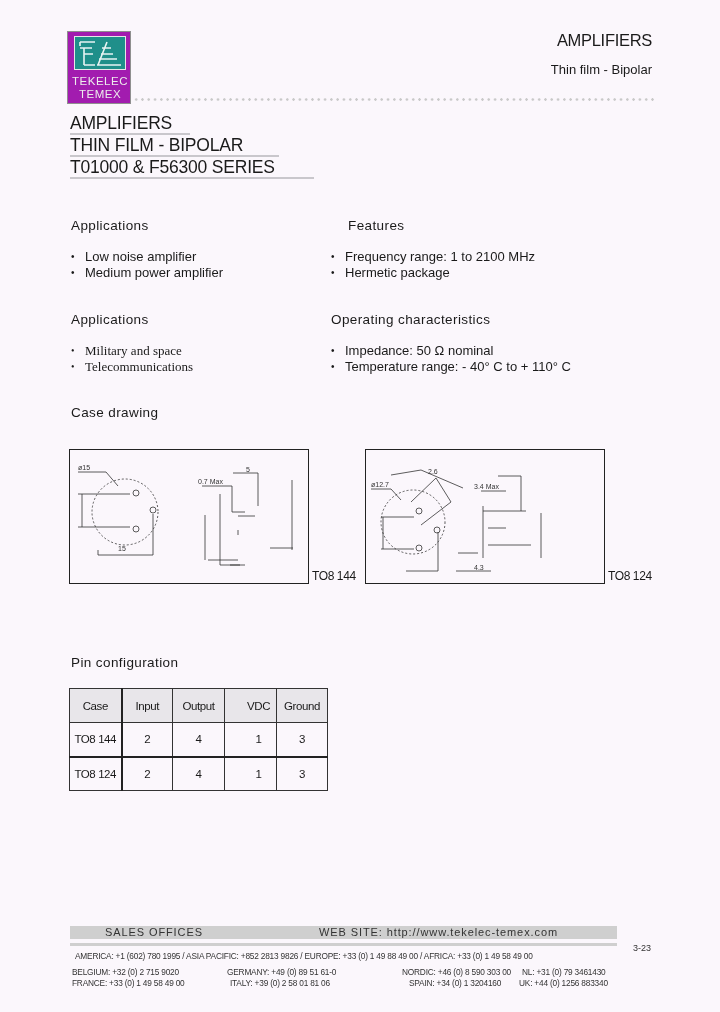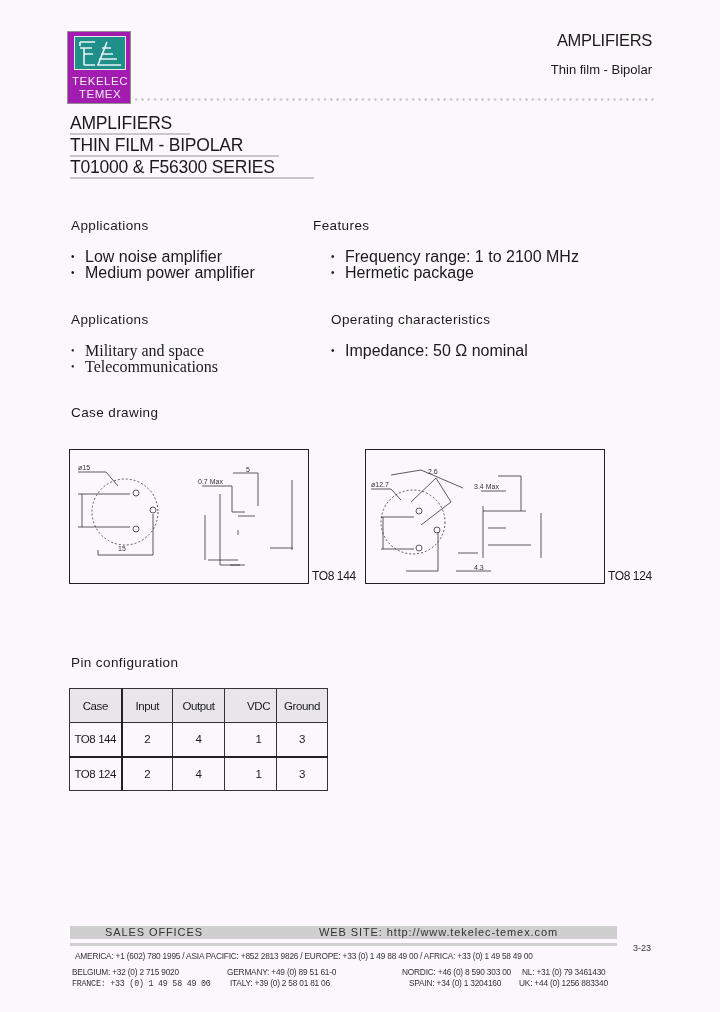--- a/index.html
+++ b/index.html
@@ -15,21 +15,21 @@
 
   .dots { height: 3px; background-image: radial-gradient(circle, #c9c9c9 1.2px, transparent 1.4px); background-size: 6.3px 3px; background-repeat: repeat-x; }
 
   .hdr-title { right: 68px; top: 31px; font-size: 16.5px; letter-spacing: -0.3px; }
   .hdr-sub { right: 68px; top: 62px; font-size: 13px; }
 
   .big-title { left: 70px; font-size: 17.5px; letter-spacing: -0.2px; line-height: 20px; }
   .big-underline { height: 2px; background: #c9c7cc; }
 
   .sec-h { font-size: 13.5px; letter-spacing: 0.4px; }
-  .bullets { list-style: none; font-size: 16px; line-height: 16px; }
+  .bullets { list-style: none; font-size: 13px; line-height: 16px; }
   .bullets li { position: relative; padding-left: 14px; }
   .bullets li::before { content: "•"; position: absolute; left: 0; top: 0; font-size: 10px; }
 
   .draw-box { border: 1px solid #222; background: #fbf7fc; }
   .case-label { font-size: 12px; letter-spacing: -0.4px; }
 
   table.pins { position: absolute; left: 69px; top: 688px; border-collapse: collapse; font-size: 11.5px; letter-spacing: -0.4px; }
   table.pins td, table.pins th { border: 1px solid #333; text-align: center; font-weight: normal; height: 34px; }
   table.pins th { background: #e8e6ea; }
   table.pins tr.r2 td { border-top: 2px solid #222; }
@@ -72,35 +72,36 @@
 <div class="abs big-underline" style="left:70px; top:155px; width:209px;"></div>
 <div class="abs big-title" style="top:157px">T01000 &amp; F56300 SERIES</div>
 <div class="abs big-underline" style="left:70px; top:177px; width:244px;"></div>
 
 <div class="abs sec-h" style="left:71px; top:218px;">Applications</div>
 <ul class="abs bullets" style="left:71px; top:249px;">
   <li>Low noise amplifier</li>
   <li>Medium power amplifier</li>
 </ul>
 
-<div class="abs sec-h" style="left:313px; top:218px;text-align:center;">Features</div>
+<div class="abs sec-h" style="left:348px; top:218px;text-align:center;">Features</div>
 <ul class="abs bullets" style="left:331px; top:249px;">
   <li>Frequency range: 1 to 2100 MHz</li>
   <li>Hermetic package</li>
 </ul>
 
 <div class="abs sec-h" style="left:71px; top:312px;">Applications</div>
 <ul class="abs bullets" style="left:71px; top:343px;font-family:Liberation Serif, serif;">
   <li>Military and space</li>
   <li>Telecommunications</li>
 </ul>
 
 <div class="abs sec-h" style="left:331px; top:312px;">Operating characteristics</div>
 <ul class="abs bullets" style="left:331px; top:343px;">
   <li>Impedance: 50 Ω nominal</li>
+  <li>Temperature range: - 40° C to + 110° C</li>
 </ul>
 
 <div class="abs sec-h" style="left:71px; top:405px;">Case drawing</div>
 
 <div class="abs draw-box" style="left:69px; top:449px; width:240px; height:135px;">
   <svg width="238" height="133" viewBox="0 0 238 133">
     <g stroke="#333" stroke-width="0.8" fill="none">
       <circle cx="55" cy="62" r="33" stroke-dasharray="2,2"></circle>
       <path d="M8 22 H36 L48 36"></path>
       <path d="M8 44 H60 M8 77 H60 M12 44 V77"></path>
@@ -185,16 +186,16 @@
 <div class="abs footer-line"></div>
 <div class="abs pg">3-23</div>
 
 <div class="abs fl" style="left:75px; top:951px;">AMERICA: +1 (602) 780 1995   /   ASIA PACIFIC: +852 2813 9826   /   EUROPE: +33 (0) 1 49 88 49 00   /   AFRICA: +33 (0) 1 49 58 49 00</div>
 
 <div class="abs fl" style="left:72px; top:967px;">BELGIUM: +32 (0) 2 715 9020</div>
 <div class="abs fl" style="left:227px; top:967px;">GERMANY: +49 (0) 89 51 61-0</div>
 <div class="abs fl" style="left:402px; top:967px;">NORDIC: +46 (0) 8 590 303 00</div>
 <div class="abs fl" style="left:522px; top:967px;">NL: +31 (0) 79 3461430</div>
 
-<div class="abs fl" style="left:72px; top:978px;font-family:Liberation Mono, monospace;">FRANCE: +33 (0) 1 49 58 49 00</div>
+<div class="abs fl" style="left:72px; top:978px;">FRANCE: +33 (0) 1 49 58 49 00</div>
 <div class="abs fl" style="left:230px; top:978px;">ITALY: +39 (0) 2 58 01 81 06</div>
 <div class="abs fl" style="left:409px; top:978px;">SPAIN: +34 (0) 1 3204160</div>
 <div class="abs fl" style="left:519px; top:978px;">UK: +44 (0) 1256 883340</div>
 
 </body></html>

